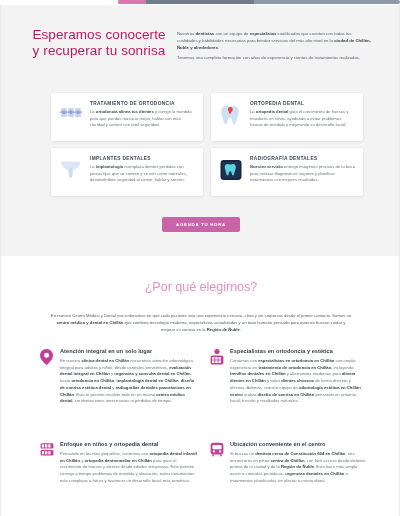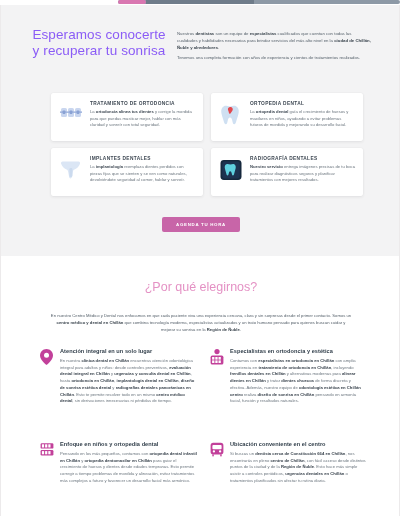--- a/index.html
+++ b/index.html
@@ -51,21 +51,21 @@
 
   .intro {
     position: absolute; top: 22px; left: 0;
     width: 400px; height: 60px;
   }
   .intro-head {
     position: absolute; left: 28px; top: 0;
     width: 140px;
     font-size: 13.5px;
     line-height: 16px;
-    color: #8b5cf6;
+    color: #be185d;
     text-align: center;
     font-weight: 400;
     letter-spacing: .1px;
   }
   .intro-body {
     position: absolute; left: 176px; top: 3px;
     width: 196px;
     font-size: 4.3px;
     line-height: 7.1px;
     color: #56616b;

